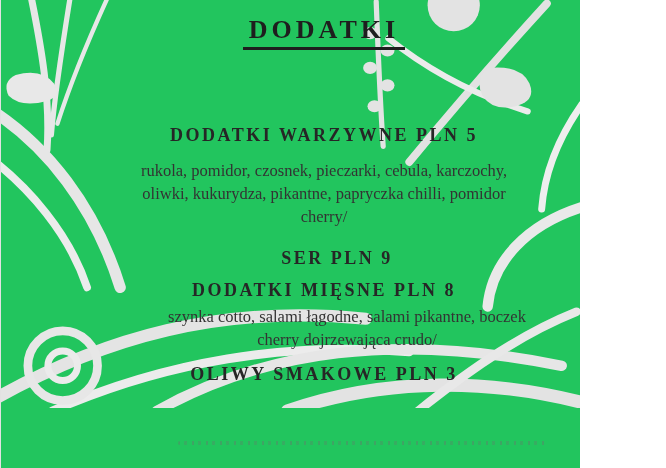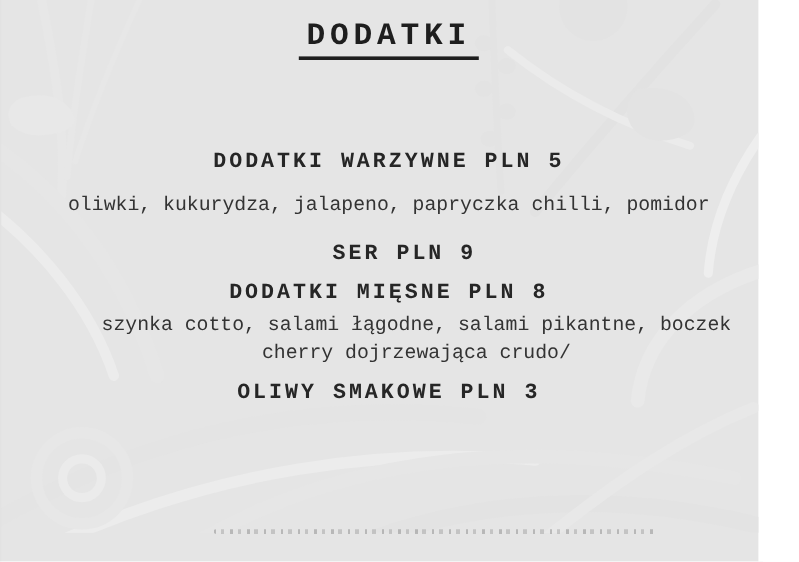--- a/index.html
+++ b/index.html
@@ -2,25 +2,25 @@
 <html><head>
 <meta charset="utf-8">
 <style>
   html, body {
     margin: 0;
     padding: 0;
     background: #ffffff;
   }
   .page {
     position: relative;
-    width: 632px;
+    width: 580px;
     height: 468px;
     overflow: hidden;
-    background: #e5e5e5;
-    font-family: Liberation Mono, monospace;
+    background: #22c55e;
+    font-family: Liberation Serif, serif;
     color: #2b2b2b;
   }
   .watermark {
     position: absolute;
     inset: 0;
     z-index: 0;
     pointer-events: none;
   }
   .left-border {
     position: absolute;
@@ -144,21 +144,23 @@
   <div class="left-border"></div>
   <div class="right-border"></div>
 
   <div class="content">
 
     <h1 class="page-title">DODATKI</h1>
 
     <section class="sec-1">
       <div class="section-heading">DODATKI WARZYWNE PLN 5</div>
       <div class="section-items">
-        <div>oliwki, kukurydza, jalapeno, papryczka chilli, pomidor</div>
+        <div>rukola, pomidor, czosnek, pieczarki, cebula, karczochy,</div>
+        <div>oliwki, kukurydza, pikantne, papryczka chilli, pomidor</div>
+        <div>cherry/</div>
       </div>
     </section>
 
     <section class="sec-2">
       <div class="section-heading">SER PLN 9</div>
     </section>
 
     <section class="sec-3">
       <div class="section-heading">DODATKI MIĘSNE PLN 8</div>
       <div class="section-items">

